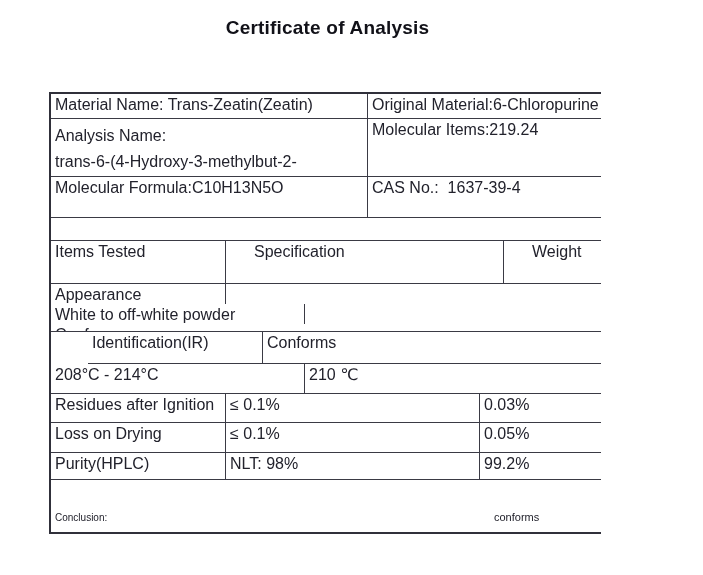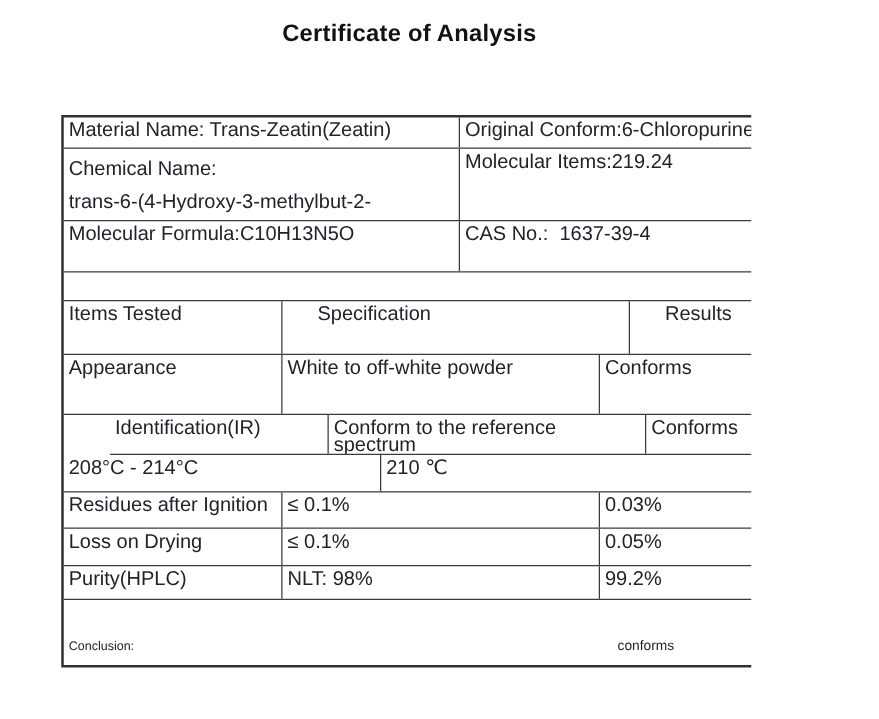--- a/index.html
+++ b/index.html
@@ -49,21 +49,21 @@
   .row-a1 { height: 25px; }
   .row-a2 { height: 58px; }
   .row-a3 { height: 41px; }
   .a-left  { width: 317px; border-right: 1px solid #3a3a44; }
   .a-right { flex: 1; }
   .chem-line { display: block; line-height: 26px; }
   
   .row-empty { height: 23px; }
   
   .row-bh { height: 43px; gap: 24px; }
-  .row-b1 { height: 48px; }
+  .row-b1 { height: 48px; flex-direction: column; }
   .row-b2 { height: 32px; margin-left: 37px; }
   .row-b3 { height: 30px; }
   .row-b4 { height: 29px; }
   .row-b5 { height: 30px; }
   .row-b6 { height: 27px; }
   .b-c1 { width: 175px; border-right: 1px solid #3a3a44; }
   .b-c2 { width: 254px; border-right: 1px solid #3a3a44; }
   .b-c3 { flex: 1; }
   
   .row-conclusion { height: 52px; position: relative; }
@@ -84,53 +84,52 @@
 <body>
 
 <div class="page">
 
   <div class="title">Certificate of Analysis</div>
 
   <div class="coa-table">
 
     <div class="trow row-a1">
       <div class="cell a-left">Material Name: Trans-Zeatin(Zeatin)</div>
-      <div class="cell a-right">Original Conform:6-Chloropurine</div>
+      <div class="cell a-right">Original Material:6-Chloropurine</div>
     </div>
 
     <div class="trow row-a2">
       <div class="cell a-left">
-        <span class="chem-line">Chemical Name:</span>
+        <span class="chem-line">Analysis Name:</span>
         <span class="chem-line">trans-6-(4-Hydroxy-3-methylbut-2-enylamino)purine</span>
       </div>
       <div class="cell a-right">Molecular Items:219.24</div>
     </div>
 
     <div class="trow row-a3">
       <div class="cell a-left">Molecular Formula:C10H13N5O</div>
       <div class="cell a-right">CAS No.:&nbsp;&nbsp;1637-39-4</div>
     </div>
 
     <div class="trow row-empty"></div>
 
     <div class="trow row-bh">
       <div class="cell b-c1">Items Tested</div>
       <div class="cell b-c2">Specification</div>
-      <div class="cell b-c3">Results</div>
+      <div class="cell b-c3">Weight</div>
     </div>
 
     <div class="trow row-b1">
       <div class="cell b-c1">Appearance</div>
       <div class="cell b-c2">White to off-white powder</div>
       <div class="cell b-c3">Conforms</div>
     </div>
 
     <div class="trow row-b2">
       <div class="cell b-c1">Identification(IR)</div>
-      <div class="cell b-c2">Conform to the reference spectrum</div>
       <div class="cell b-c3">Conforms</div>
     </div>
 
     <div class="trow row-b3">
       <div class="cell b-c2">208°C - 214°C</div>
       <div class="cell b-c3">210 ℃</div>
     </div>
 
     <div class="trow row-b4">
       <div class="cell b-c1">Residues after Ignition</div>

